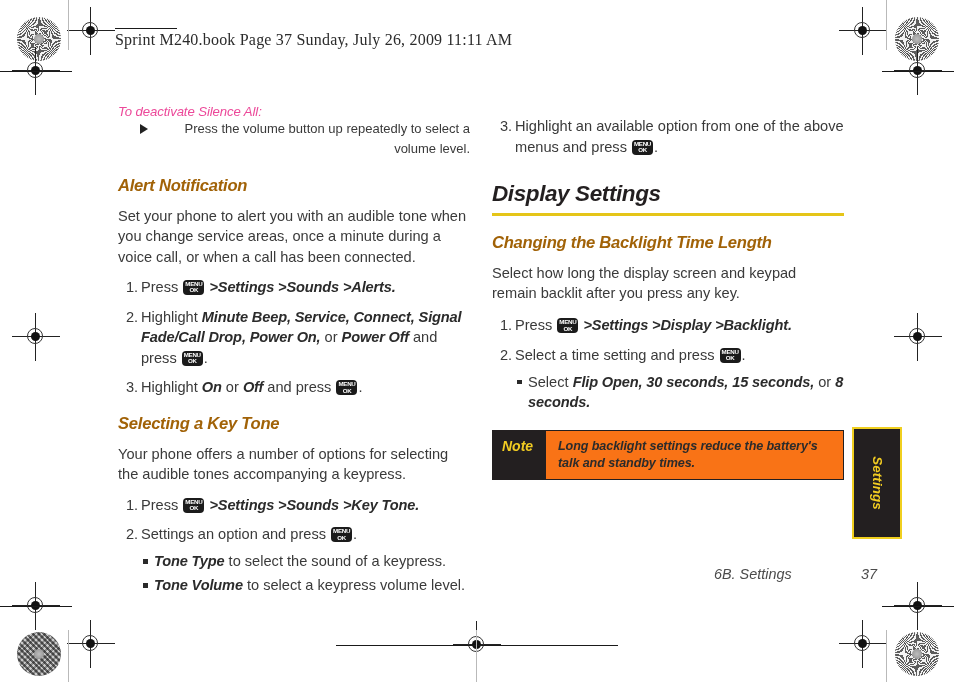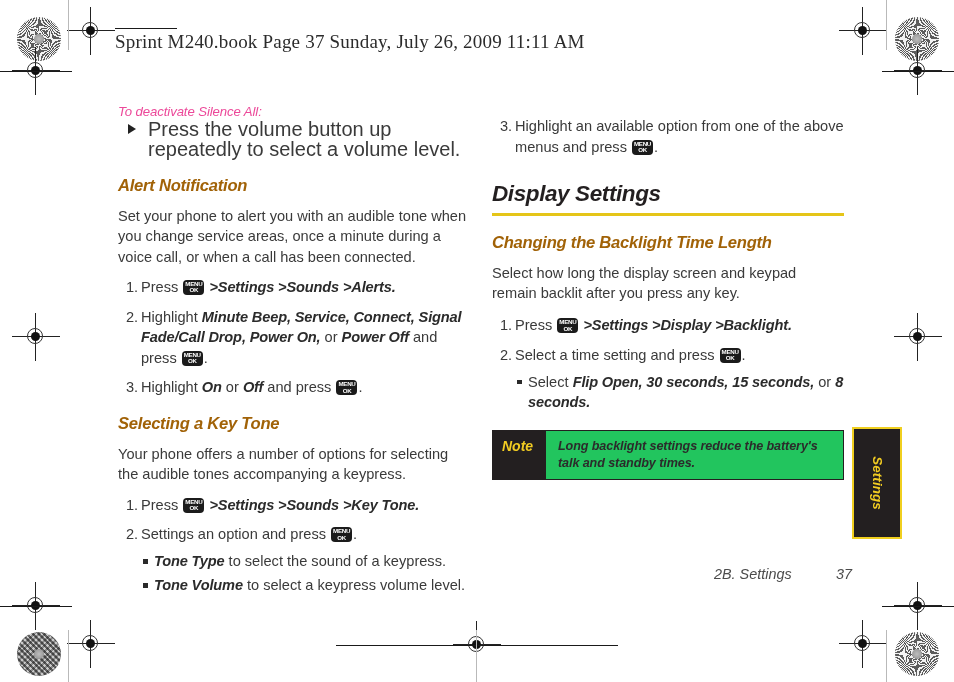--- a/index.html
+++ b/index.html
@@ -83,21 +83,21 @@
     position: absolute;
     background: #b9b9b9;
   }
 
   
   .slug {
     position: absolute;
     left: 115px;
     top: 31px;
     font-family: "Liberation Serif", serif;
-    font-size: 19px;
+    font-size: 16px;
     letter-spacing: .2px;
     color: #2b2b2b;
     white-space: nowrap;
   }
   .slug-rule {
     position: absolute;
     left: 115px;
     top: 28px;
     width: 62px;
     height: 1.3px;
@@ -151,23 +151,24 @@
     color: #a16207;
     letter-spacing: -.25px;
     margin-top: 16px;
     margin-bottom: 10px;
   }
 
   
   .arrow-item {
     display: flex;
     margin: 0 0 10px 10px;
-    font-size: 20px;
+    font-size: 13px;
     line-height: 20.4px;
     color: #3a3a3a;
+    text-align: right;
   }
   .arrow-item .tri {
     flex: 0 0 auto;
     width: 20px;
     padding-top: 5px;
     color: #222;
     font-size: 11px;
     line-height: 11px;
   }
   .arrow-item .tri span {
@@ -246,21 +247,21 @@
     letter-spacing: -.3px;
   }
   .key .k1 { top: 1px; font-size: 6.2px; line-height: 6.4px; }
   .key .k2 { top: 7.4px; font-size: 6.2px; line-height: 6.4px; }
 
   
   .note {
     display: flex;
     margin-top: 16px;
     border: 1.4px solid #231f20;
-    background: #22c55e;
+    background: #f97316;
     box-sizing: border-box;
   }
   .note .note-label {
     flex: 0 0 auto;
     width: 53px;
     background: #231f20;
     color: #f2cc22;
     font-style: italic;
     font-weight: bold;
     font-size: 14px;
@@ -305,21 +306,21 @@
   
   .folio {
     position: absolute;
     top: 566px;
     font-style: italic;
     font-size: 14.4px;
     color: #4b4b4b;
     font-weight: normal;
   }
   .folio-chapter { left: 714px; }
-  .folio-page { left: 836px; }
+  .folio-page { left: 861px; }
 </style>
 </head>
 <body>
 
 <div id="page">
 
   <div class="rosette" style="left:17px; top:17px;">
       <div class="hub"></div>
     </div>
   <div class="rosette square-weave" style="left:17px; top:632px;">
@@ -501,16 +502,16 @@
       <div class="note-label">Note</div>
       <div class="note-body">Long backlight settings reduce the battery's talk and standby times.</div>
     </div>
 
   </div>
 
   <div class="thumbtab">
     <div class="ttext">Settings</div>
   </div>
 
-  <div class="folio folio-chapter">2B. Settings</div>
+  <div class="folio folio-chapter">6B. Settings</div>
   <div class="folio folio-page">37</div>
 
 </div>
 
 </body></html>

